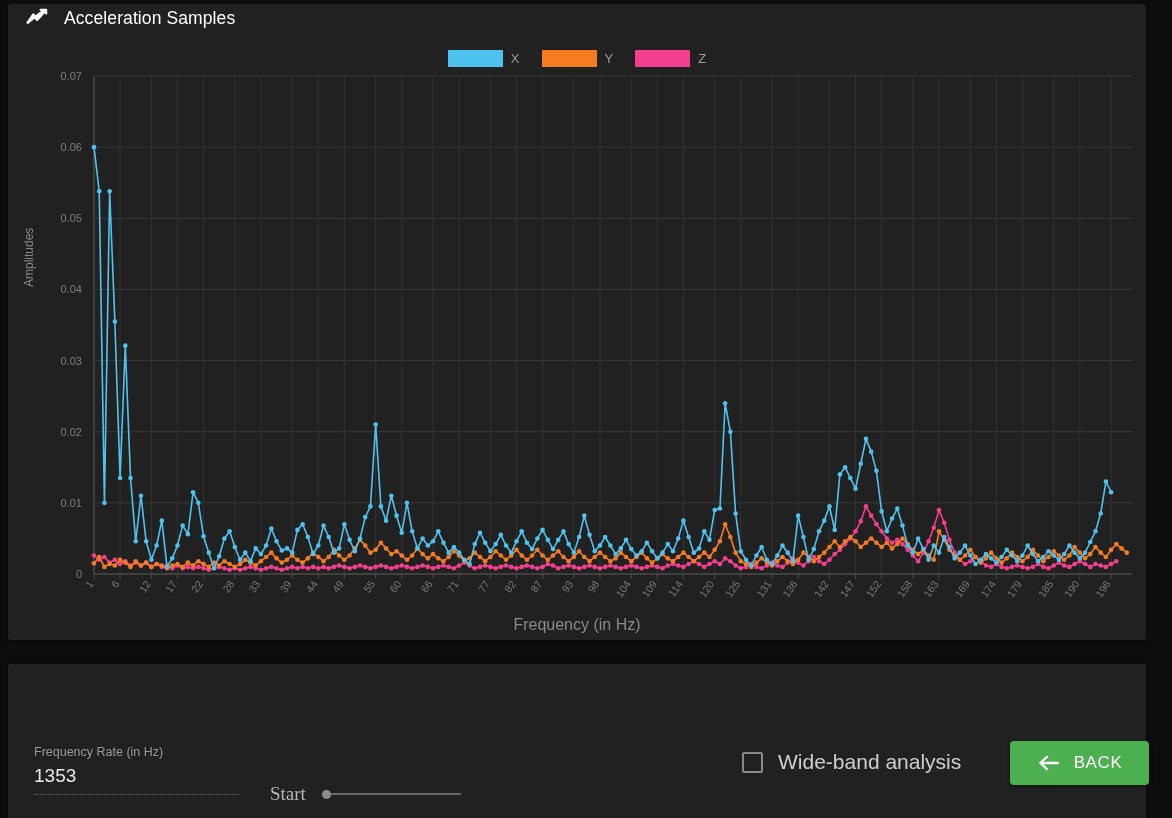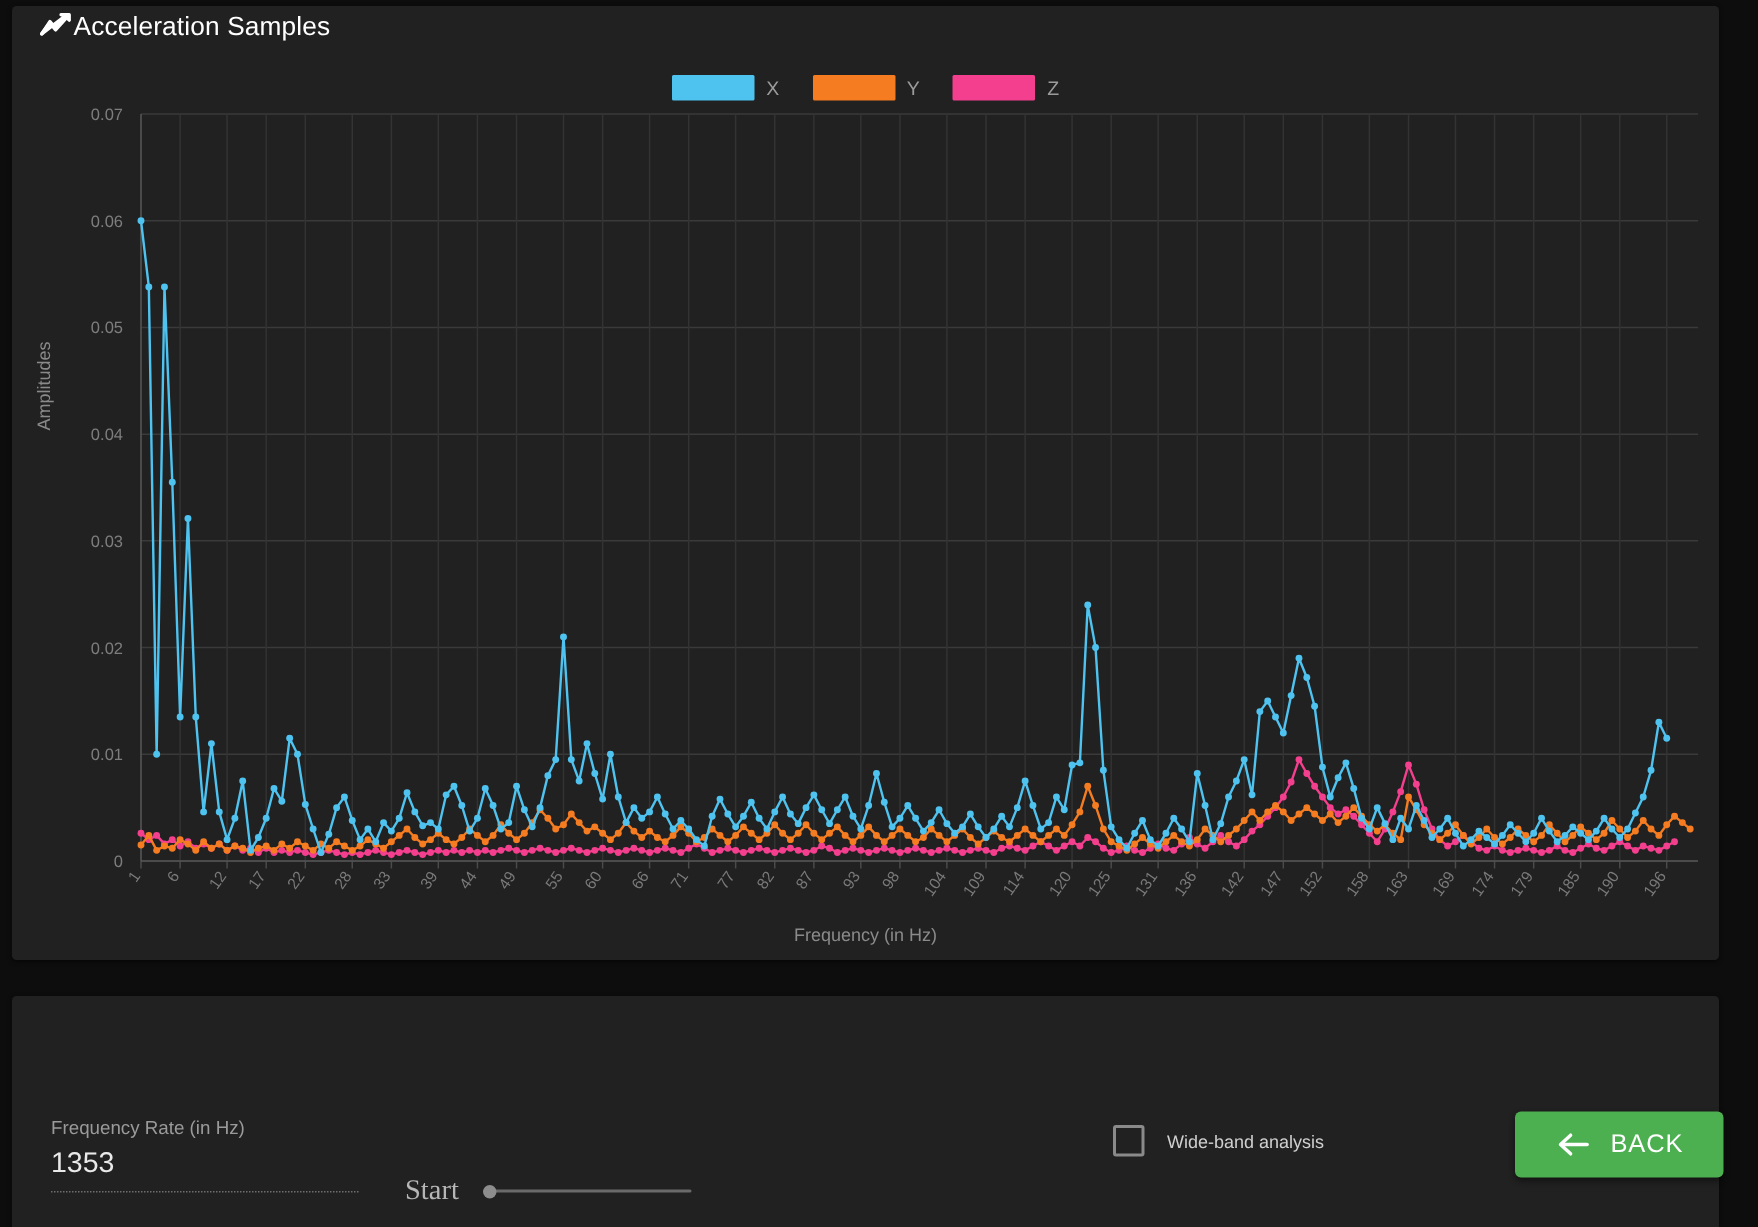--- a/index.html
+++ b/index.html
@@ -19,21 +19,21 @@
     background:#212121;
     border-radius:3px;
     box-shadow:0 1px 3px rgba(0,0,0,.55);
   }
   #chart-card{left:8px;top:4px;width:1138px;height:636px;}
   #analysis-card{left:8px;top:664px;width:1138px;height:170px;}
 
   
   .chart-title{
     position:absolute;left:18px;top:3px;
-    display:flex;align-items:flex-start;gap:1px;
+    display:flex;align-items:center;gap:16px;
     font-size:17.5px;color:#fff;letter-spacing:.1px;
   }
   .chart-title .ttl{font-size:17.5px;color:#ffffff;}
   .trend-icon{display:block;width:22px;height:22px;}
 
   
   .legend{
     position:absolute;top:46px;left:0;width:1138px;
     display:flex;justify-content:center;align-items:center;gap:22px;
   }
@@ -44,21 +44,21 @@
   
   .plot-wrap{position:absolute;left:0;top:0;width:1138px;height:636px;}
   .y-axis-title{
     position:absolute;left:14px;top:283px;
     font-size:12px;color:#8a8a8a;
     transform:rotate(-90deg);transform-origin:left top;
     white-space:nowrap;
   }
   .x-axis-title{
     position:absolute;left:0;top:612px;width:1138px;text-align:center;
-    font-size:12px;color:#8a8a8a;
+    font-size:16px;color:#8a8a8a;
   }
   svg.plot{position:absolute;left:0;top:0;display:block;}
   .tick-label{font-size:11px;fill:#7d7d7d;font-family:"Liberation Sans",sans-serif;}
   .xtick-label{font-size:10.5px;fill:#7a7a7a;font-family:"Liberation Sans",sans-serif;}
 
   
   .analysis-title{
     position:absolute;left:22px;top:20px;
     display:flex;align-items:center;gap:14px;
     font-size:19px;color:#ffffff;
@@ -83,21 +83,21 @@
   #end-thumb{left:130px;}
 
   .checkbox-row{
     position:absolute;left:742px;top:750px;
     display:flex;align-items:center;gap:15px;
   }
   .checkbox-box{
     width:21px;height:21px;border:2px solid #8a8a8a;border-radius:2px;box-sizing:border-box;
     background:transparent;
   }
-  .checkbox-text{font-size:12px;color:#cfcfcf;}
+  .checkbox-text{font-size:21px;color:#cfcfcf;}
 
   .back-button{
     position:absolute;left:1010px;top:741px;width:139px;height:44px;
     background:#4caf50;border-radius:4px;
     display:flex;align-items:center;justify-content:center;gap:14px;
     box-shadow:0 2px 4px rgba(0,0,0,.45);
     cursor:pointer;
   }
   .back-arrow{display:block;width:23px;height:20px;}
   .back-label{font-size:17px;color:#ffffff;letter-spacing:.6px;}

